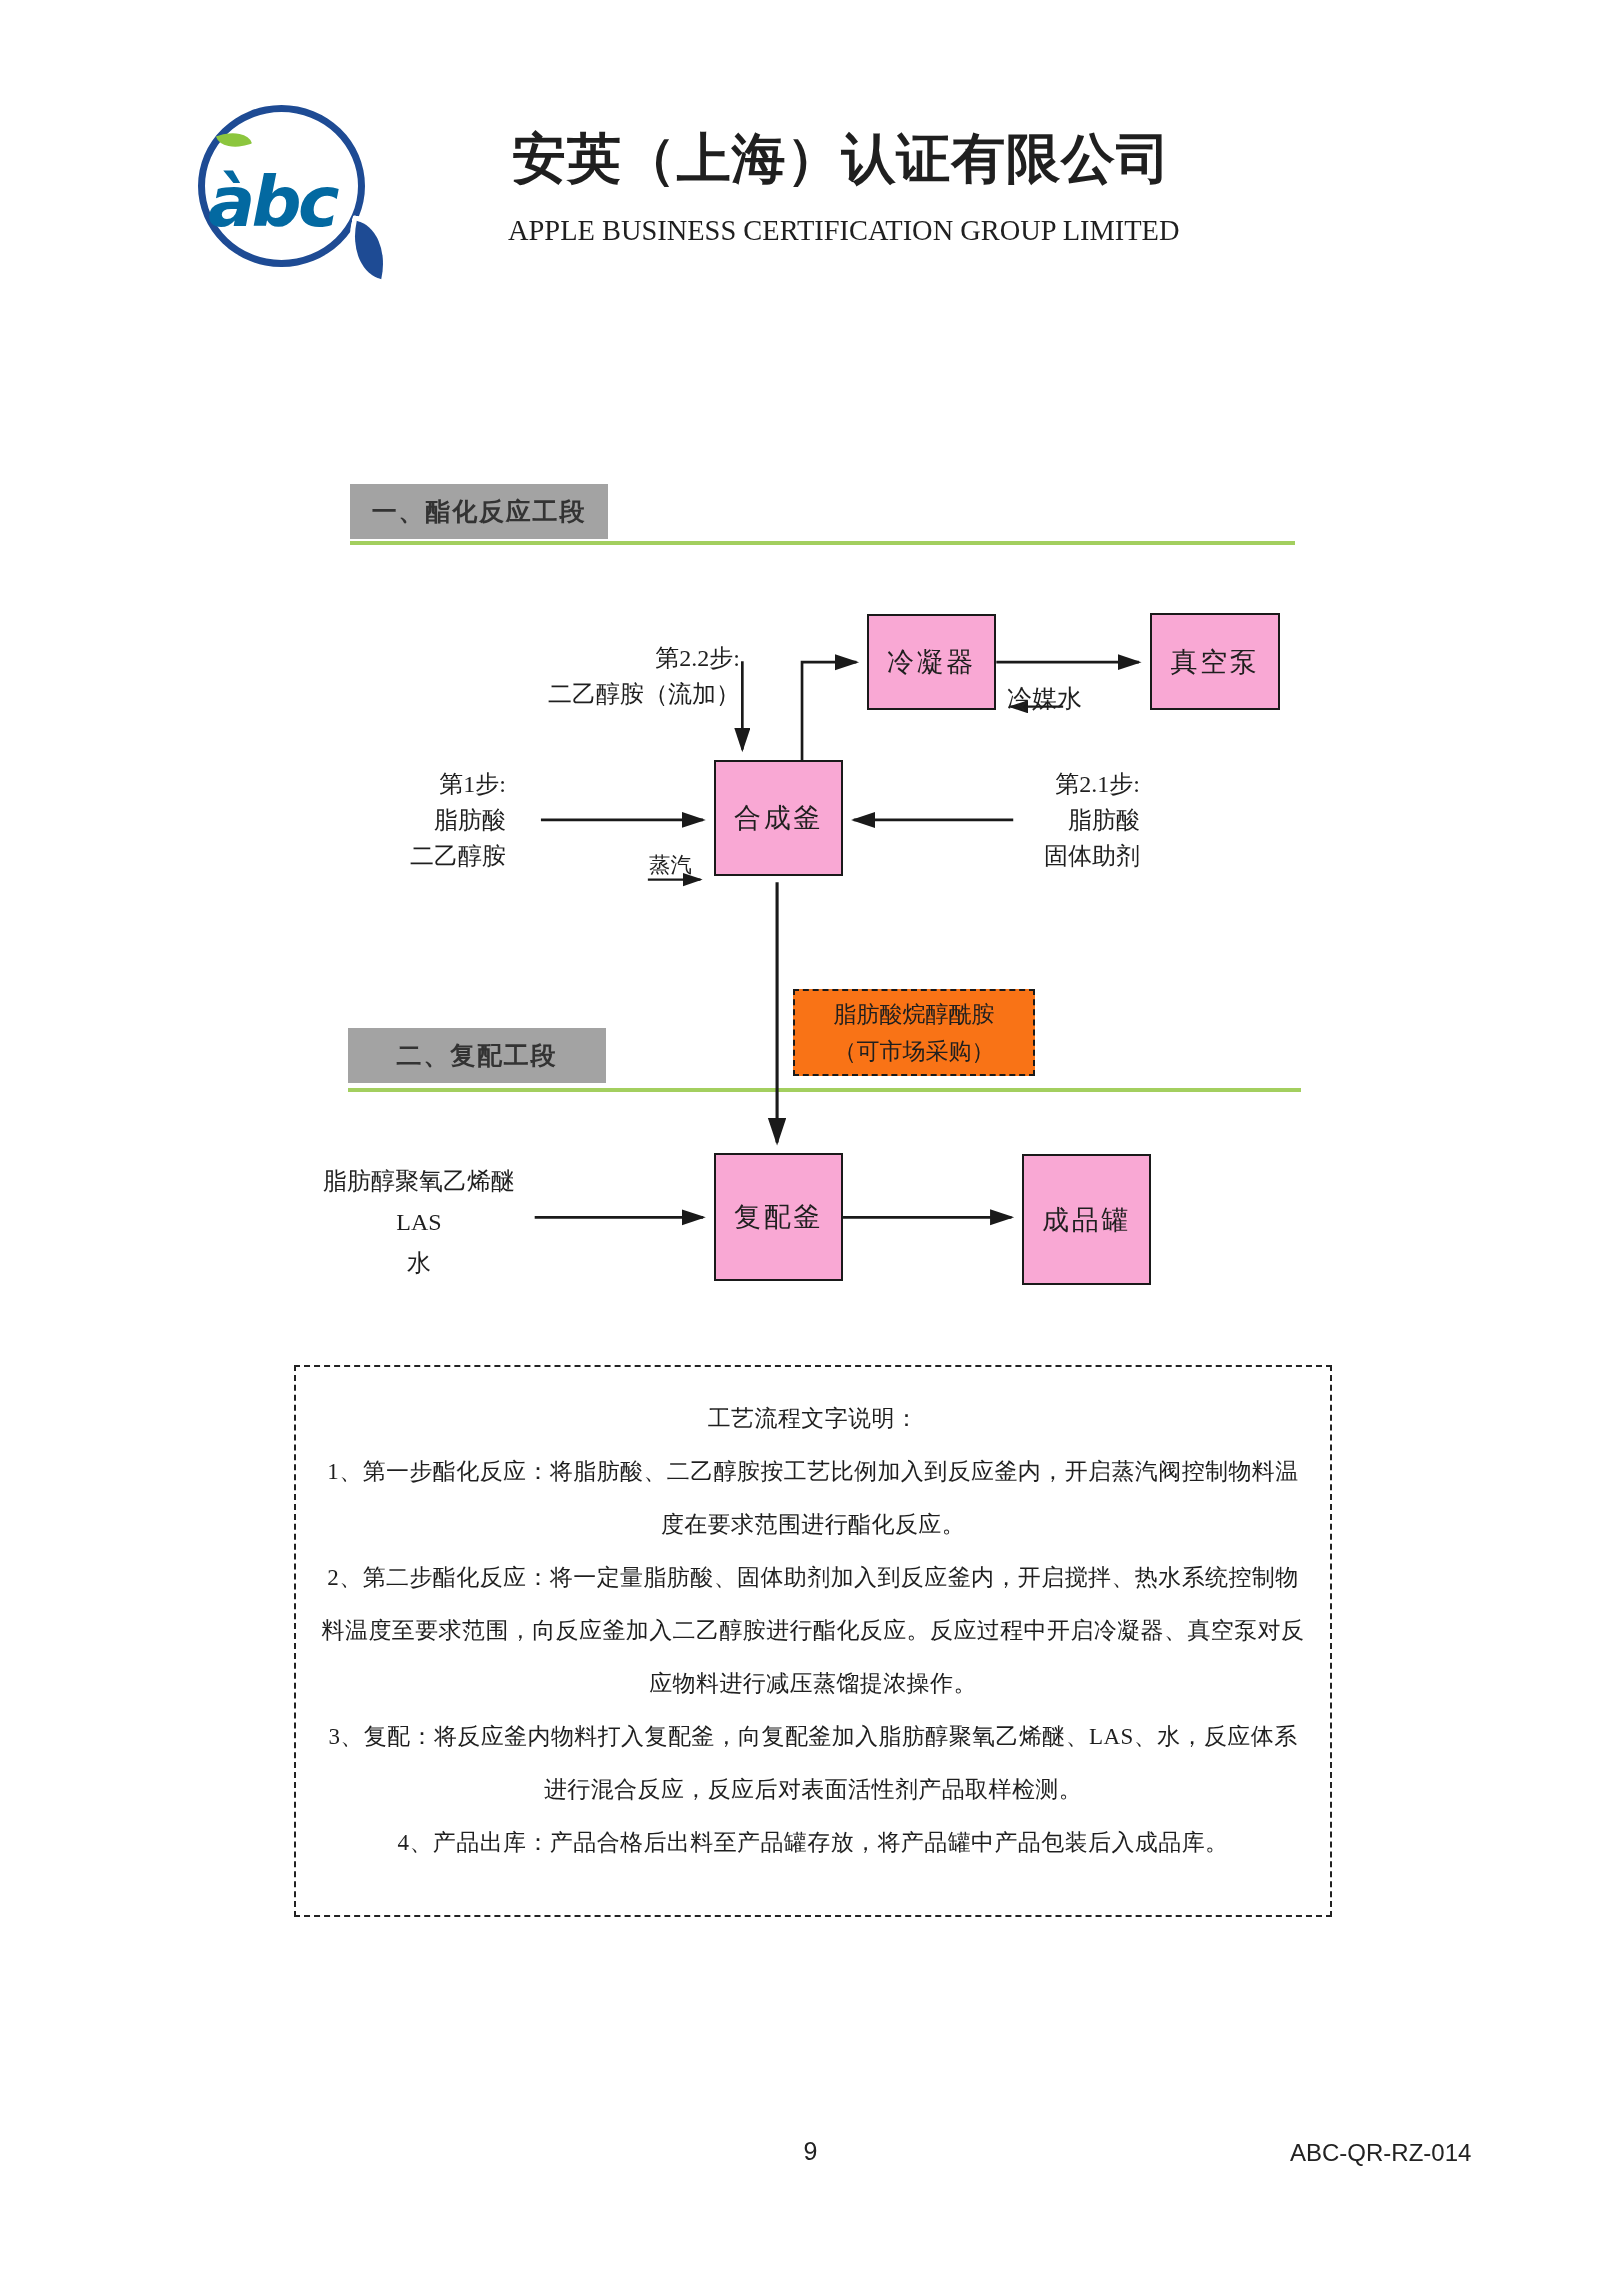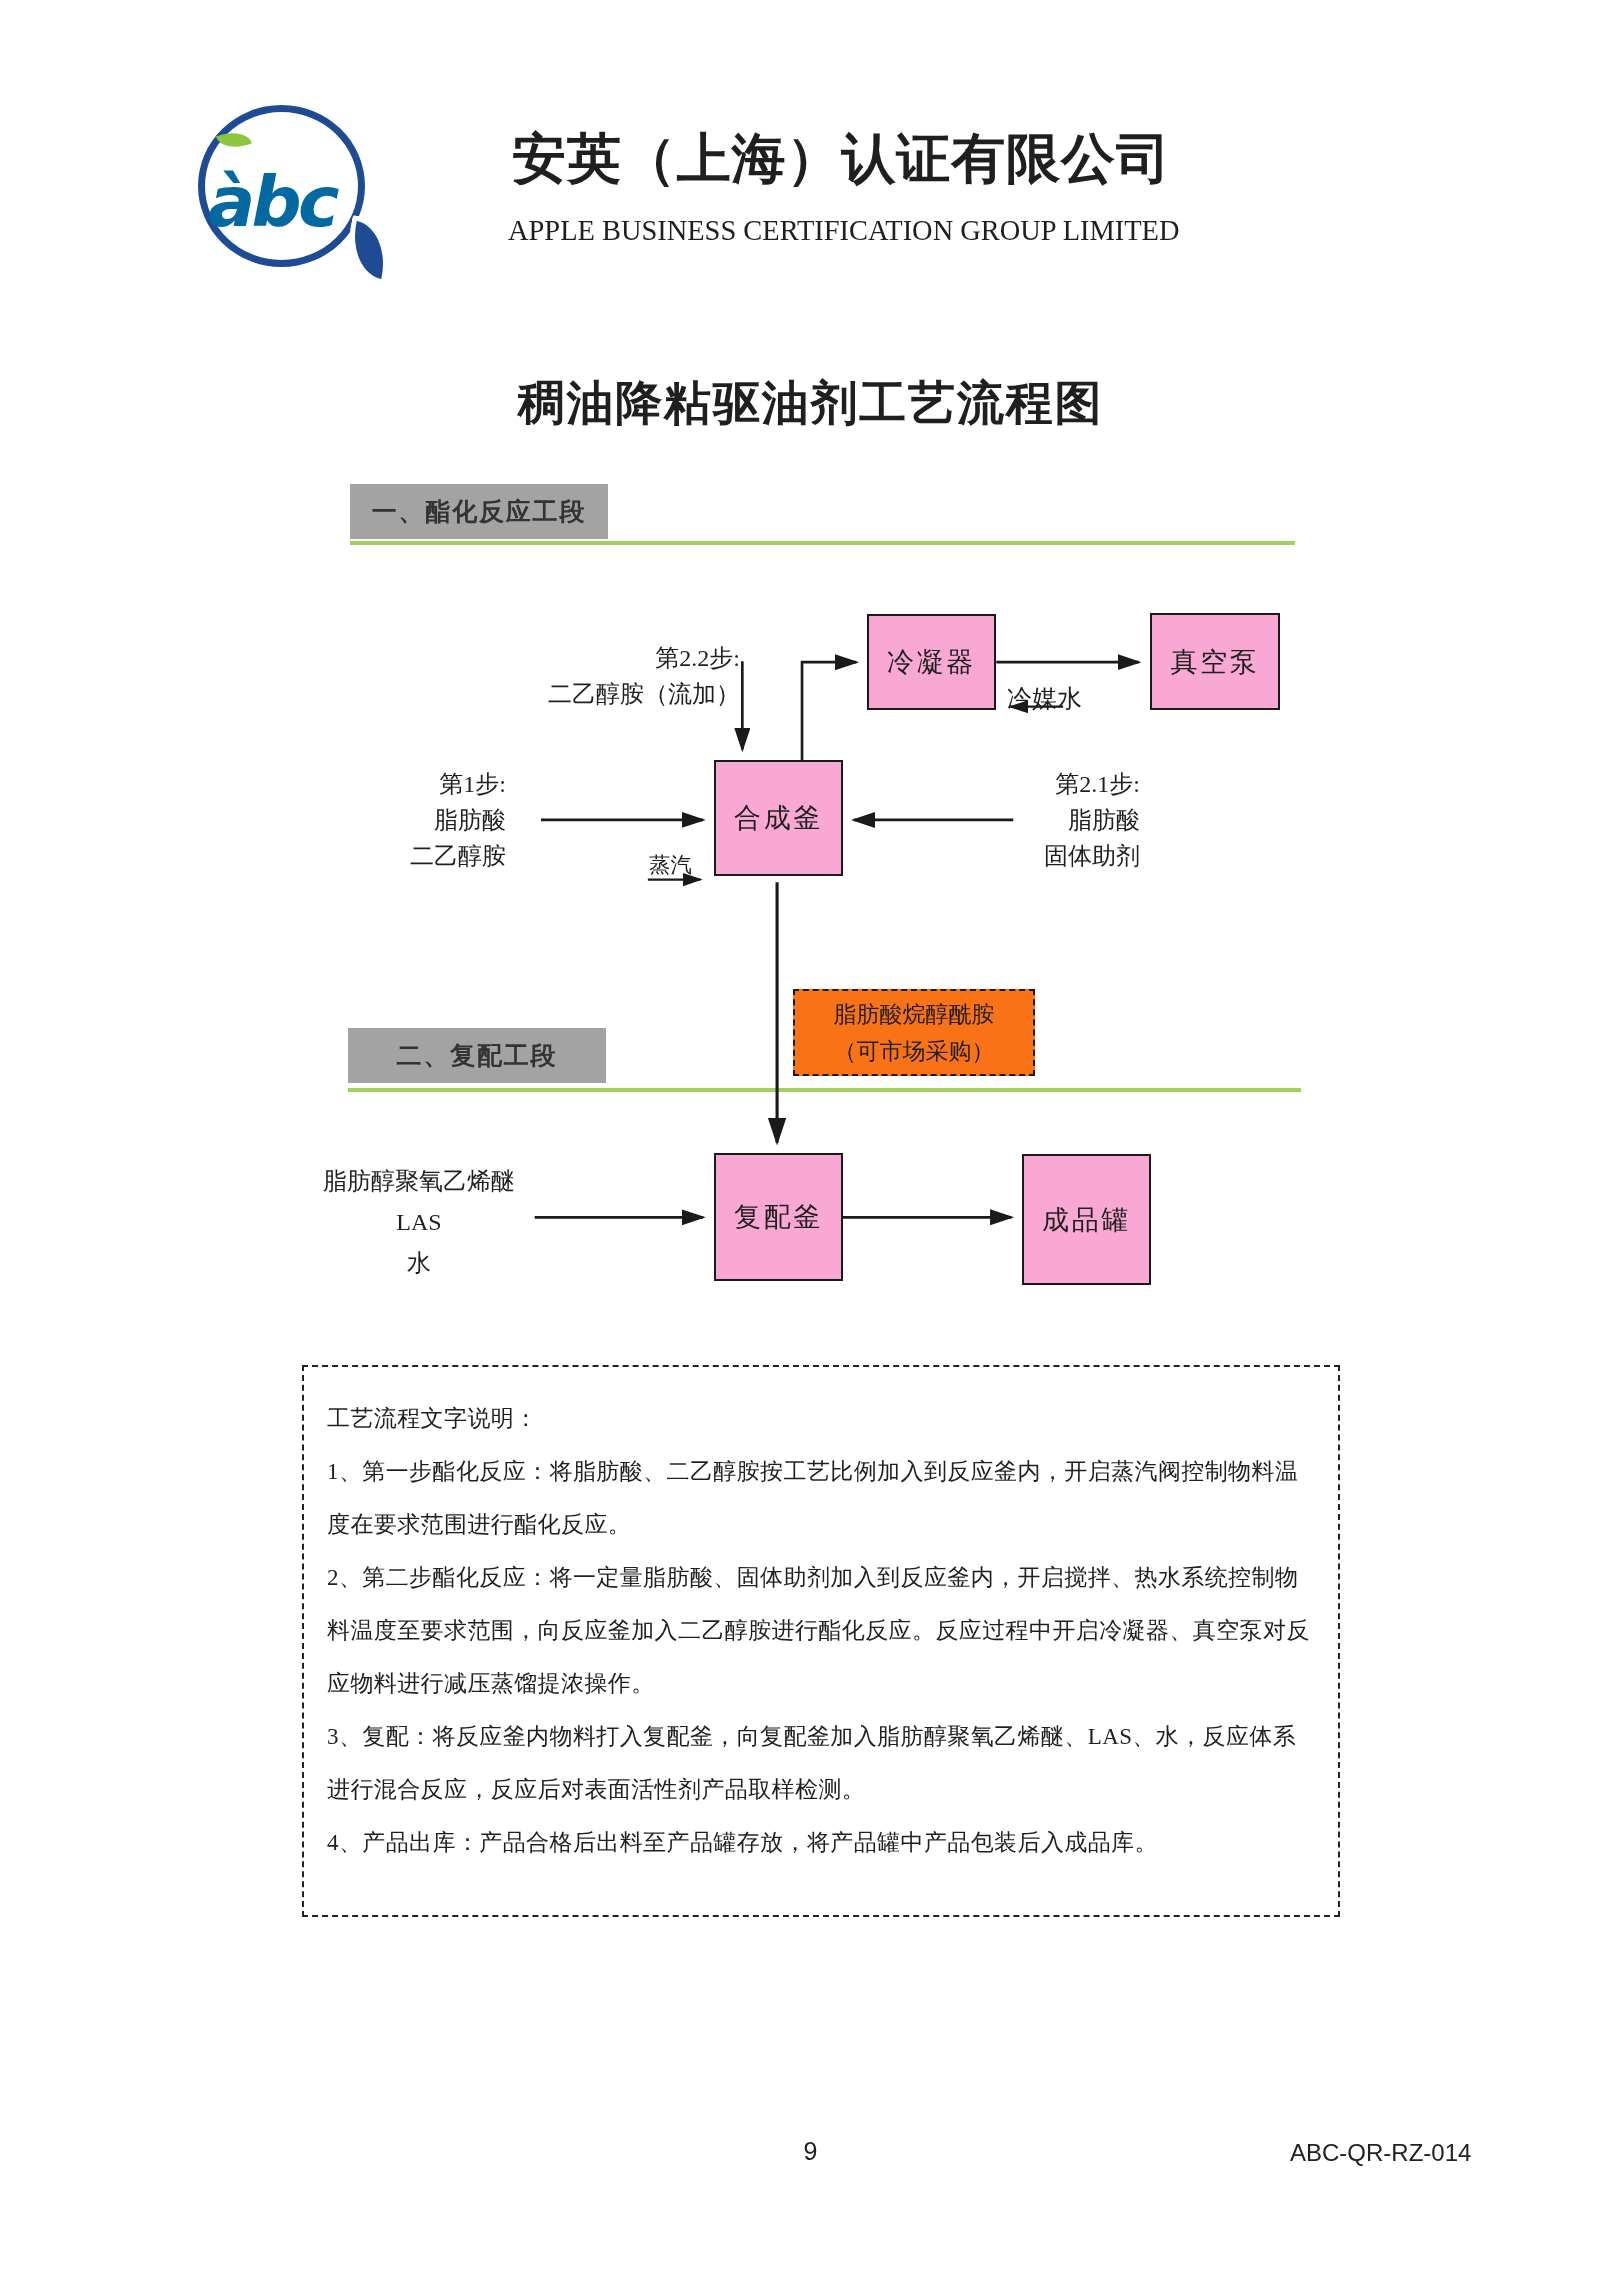--- a/index.html
+++ b/index.html
@@ -72,22 +72,22 @@
   .lbl-coolant{left:1007px;top:681px;font-size:25px;}
   .lbl-steam{left:649px;top:847px;font-size:21.4px;}
   .lbl-blend-in{left:303px;top:1161px;width:232px;text-align:center;line-height:41px;}
   .market-box{
     position:absolute;left:793px;top:989px;width:242px;height:87px;box-sizing:border-box;
     border:2.7px dashed #1a1a1a;text-align:center;font-size:23px;line-height:37px;
     padding-top:5.3px;z-index:2;background:#f97316;
   }
   
   .desc-box{
-    position:absolute;left:302px;top:1365px;width:1038px;height:552px;box-sizing:border-box;
-    border:2.7px dashed #222222;padding:25px 23px 0 23px;z-index:2;
+    position:absolute;left:294px;top:1365px;width:1038px;height:552px;box-sizing:border-box;
+    border:2.7px dashed #222222;padding:25px 23px 0 23px;z-index:2;text-align:center;
   }
   .desc-box p{margin:0;font-size:23px;line-height:53px;letter-spacing:0.4px;}
   
   .footer-page{
     position:absolute;left:0;top:2137px;width:1621px;text-align:center;
     font-family:"Liberation Sans","DejaVu Sans",sans-serif;font-size:25px;color:#222;
   }
   .footer-code{
     position:absolute;left:1290px;top:2139px;
     font-family:"Liberation Sans","DejaVu Sans",sans-serif;font-size:24px;color:#222;
@@ -101,21 +101,20 @@
 
   <div class="logo">
     <div class="logo-circle"></div>
     <div class="leaf-green"></div>
     <div class="leaf-blue"></div>
     <div class="logo-abc">àbc</div>
   </div>
   <div class="company-cn">安英（上海）认证有限公司</div>
   <div class="company-en">APPLE BUSINESS CERTIFICATION GROUP LIMITED</div>
 
-  <div class="doc-title">稠油降粘驱油剂工艺流程图</div>
 
   <div class="sec-box sec1-box">一、酯化反应工段</div>
   <div class="sec-line sec1-line"></div>
 
   <div class="sec-box sec2-box">二、复配工段</div>
   <div class="sec-line sec2-line"></div>
 
   <svg class="connectors" width="1621" height="2293" viewBox="0 0 1819 2573">
     <defs>
       <marker id="ah" markerWidth="10" markerHeight="8" refX="8" refY="3" orient="auto" markerUnits="strokeWidth">

